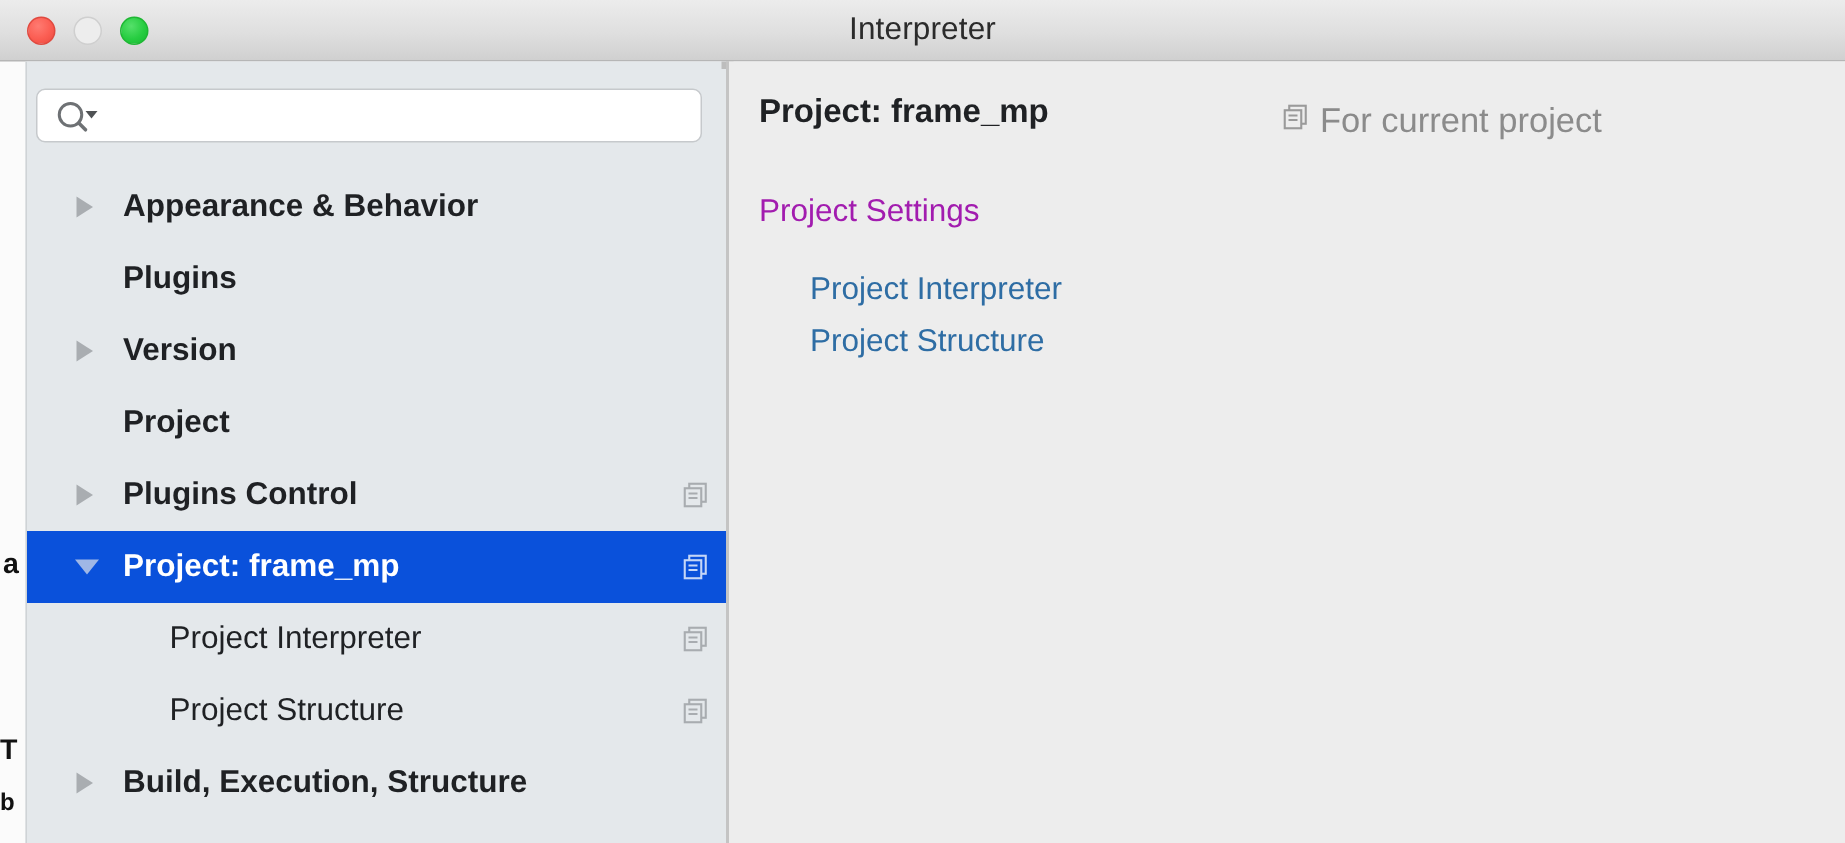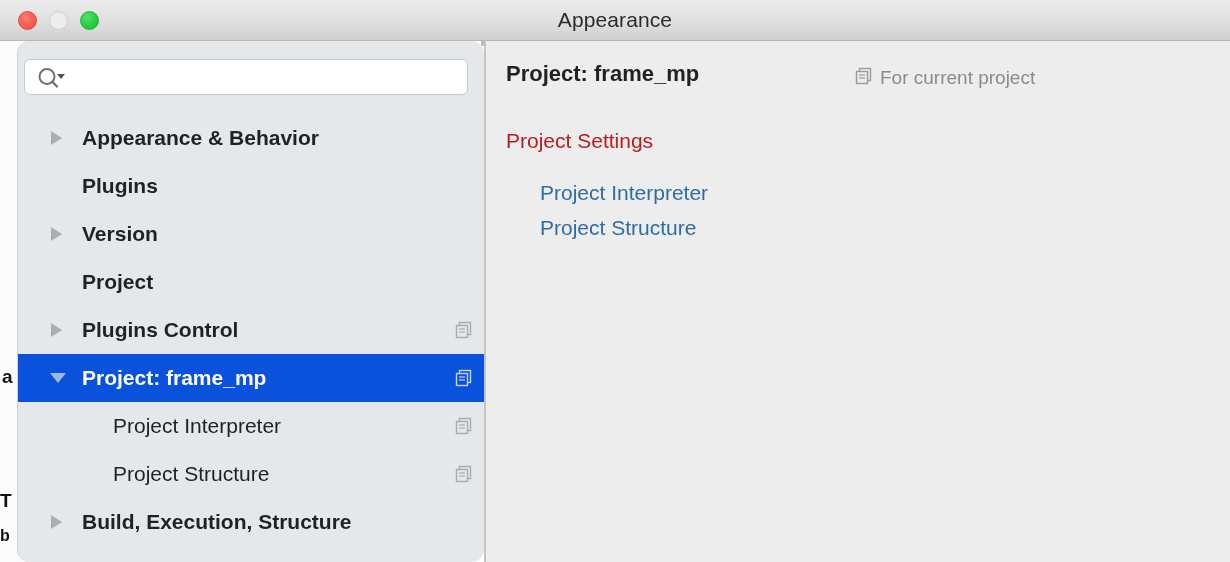--- a/index.html
+++ b/index.html
@@ -129,21 +129,20 @@
   .sidebar {
     position: absolute;
     left: 17px;
     top: 0;
     width: 467px;
     height: 521px;
     background: #e4e8eb;
     border-left: 1px solid #cfd3d6;
     box-sizing: border-box;
     overflow: hidden;
-    border-radius: 13px;
   }
   .splitter {
     position: absolute;
     left: 484px;
     top: 0;
     width: 2px;
     height: 521px;
     background: #c4c4c4;
   }
   .splitter-grip {
@@ -274,31 +273,31 @@
   }
   .scope {
     position: absolute;
     left: 369px;
     top: 26px;
     display: flex;
     align-items: center;
     gap: 7px;
   }
   .scope-label {
-    font-size: 19px;
+    font-size: 23px;
     color: #8b8b8b;
     font-family: "Liberation Sans", sans-serif;
     white-space: nowrap;
   }
   .section-title {
     position: absolute;
     left: 20px;
     top: 88px;
     font-size: 21px;
-    color: #b91c1c;
+    color: #a21caf;
     font-family: "Liberation Sans", sans-serif;
     white-space: nowrap;
   }
   .link-list {
     position: absolute;
     left: 54px;
     top: 140px;
   }
   .link {
     display: block;
@@ -329,21 +328,21 @@
     <div class="bg-letter t">T</div>
     <div class="bg-letter b">b</div>
   </div>
 
   <div class="titlebar">
     <div class="traffic">
       <div class="tl close"></div>
       <div class="tl min"></div>
       <div class="tl zoom"></div>
     </div>
-    <div class="title-text">Appearance</div>
+    <div class="title-text">Interpreter</div>
   </div>
 
   <div class="content">
 
     <div class="sidebar">
 
       <div class="searchbox">
         <span class="search-icon">
           <svg width="34" height="22" viewBox="0 0 34 22">
             <circle cx="11" cy="9.5" r="7.5" fill="none" stroke="#6e7174" stroke-width="2"></circle>

